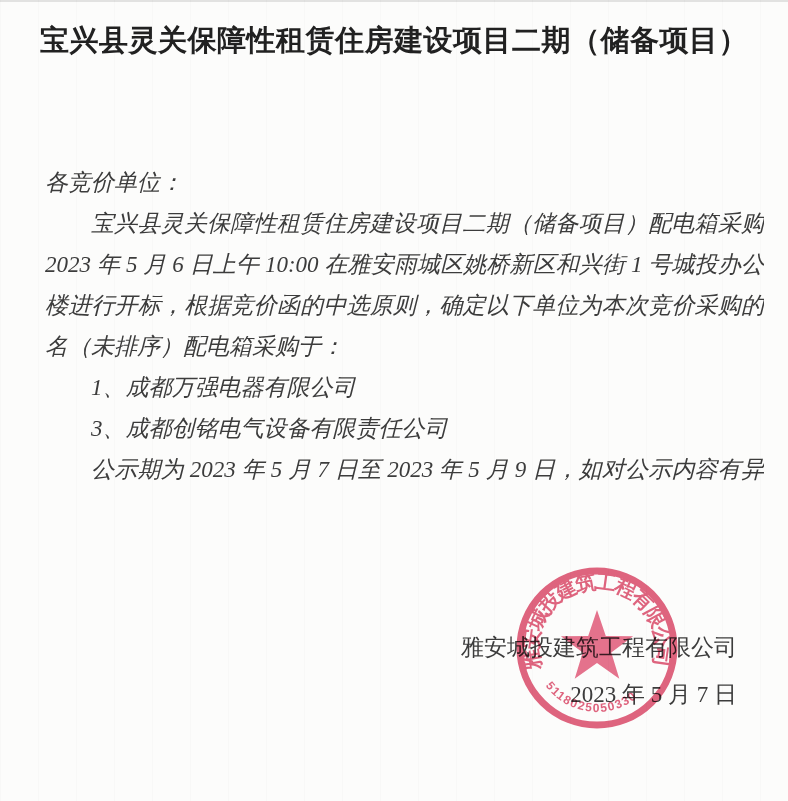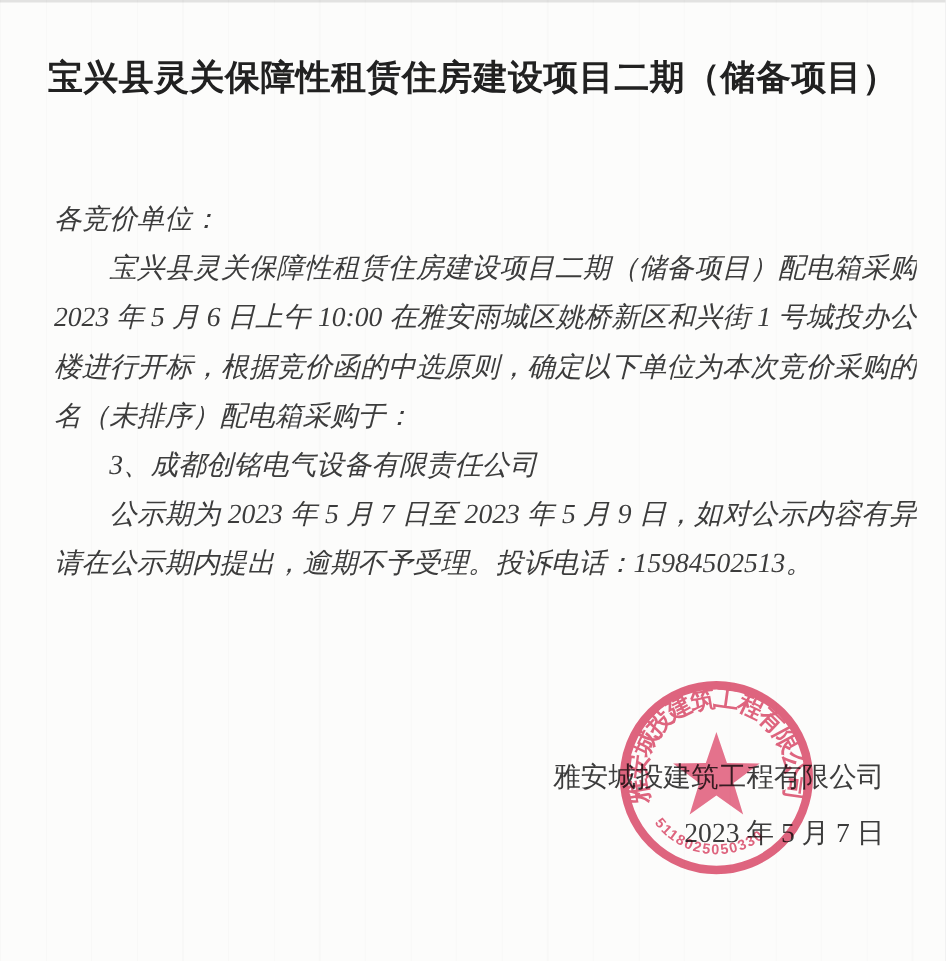--- a/index.html
+++ b/index.html
@@ -10,21 +10,21 @@
     background:
       repeating-linear-gradient(90deg, rgba(0,0,0,0.015) 0 1px, rgba(0,0,0,0) 1px 38px),
       #fcfcfb;
     border-top:2px solid rgba(0,0,0,0.10);
     box-sizing:border-box;
     overflow:hidden;
     font-family:"Liberation Serif","DejaVu Serif",serif;
     color:#3c3c3c;
   }
   .title {
-    position:absolute; top:40px; left:14px; right:14px;
+    position:absolute; top:15px; left:14px; right:14px;
     text-align:center;
     font-family:"Liberation Sans","DejaVu Sans",sans-serif;
     font-weight:700;
     font-size:29px;
     line-height:46px;
     color:#212121;
     letter-spacing:0.5px;
   }
   .body-text {
     position:absolute; top:160px; left:45px; width:719px;
@@ -72,23 +72,23 @@
   <div class="title">
     <div>宝兴县灵关保障性租赁住房建设项目二期（储备项目）</div>
   </div>
 
   <div class="body-text">
     <div class="line">各竞价单位：</div>
     <div class="line just indent">宝兴县灵关保障性租赁住房建设项目二期（储备项目）配电箱采购于</div>
     <div class="line just">2023 年 5 月 6 日上午 10:00 在雅安雨城区姚桥新区和兴街 1 号城投办公大</div>
     <div class="line just">楼进行开标，根据竞价函的中选原则，确定以下单位为本次竞价采购的前 3</div>
     <div class="line">名（未排序）配电箱采购于：</div>
+    <div class="line indent">1、成都万强电器有限公司</div>
     <div class="line indent">3、成都创铭电气设备有限责任公司</div>
     <div class="line just indent">公示期为 2023 年 5 月 7 日至 2023 年 5 月 9 日，如对公示内容有异议，</div>
-    <div class="line">请在公示期内提出，逾期不予受理。投诉电话：15984502513。</div>
   </div>
 
   <div class="signature">
     <div>雅安城投建筑工程有限公司</div>
     <div>2023 年 5 月 7 日</div>
   </div>
 
   <svg class="stamp" viewBox="0 0 172 172" xmlns="http://www.w3.org/2000/svg">
     <defs>
       <path id="arcTop" d="M 30.6 106.2 A 59 59 0 1 1 141.4 106.2" fill="none"></path>

